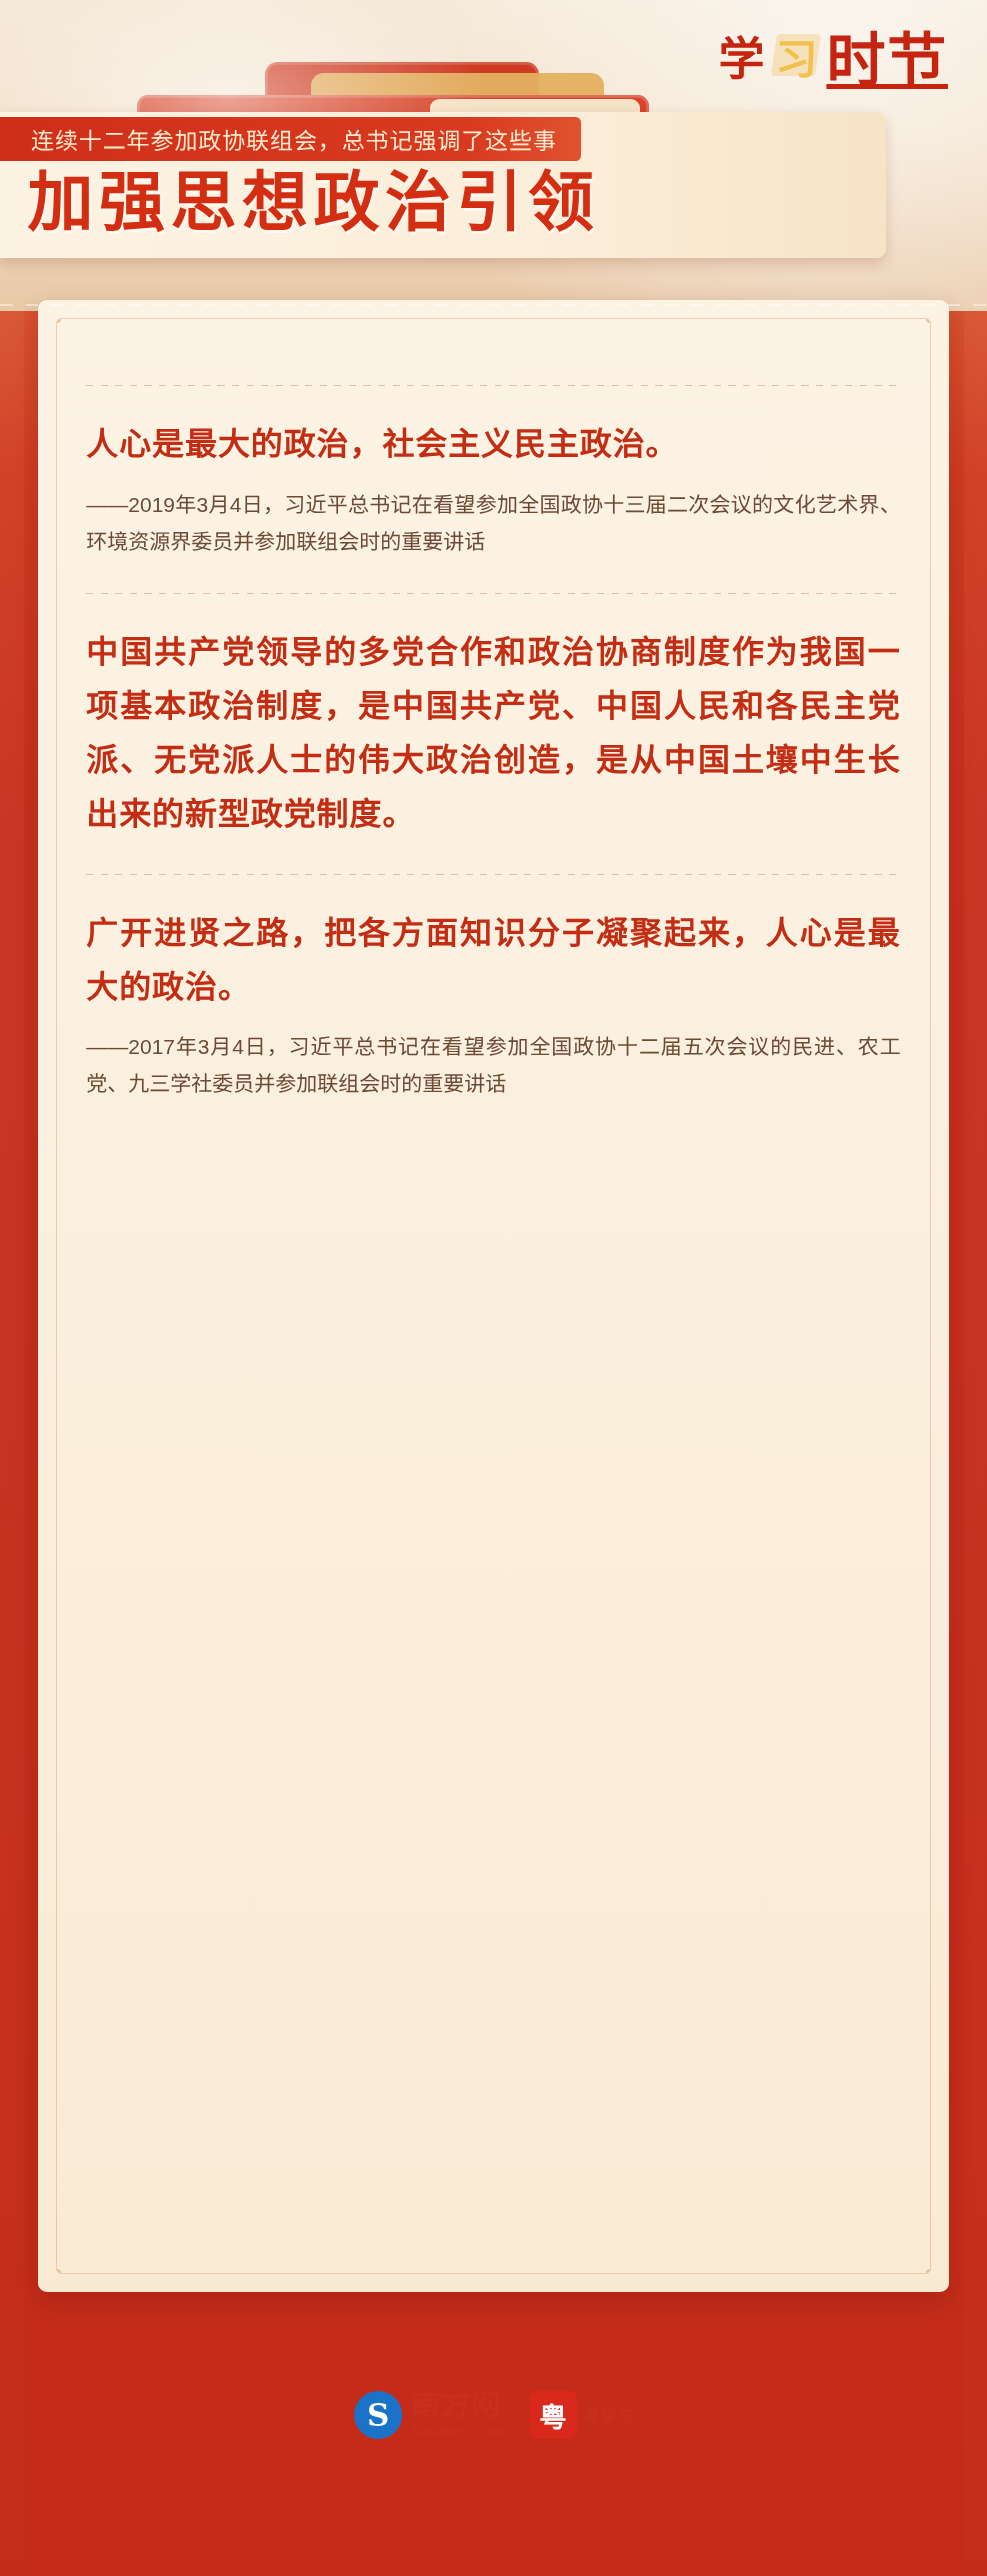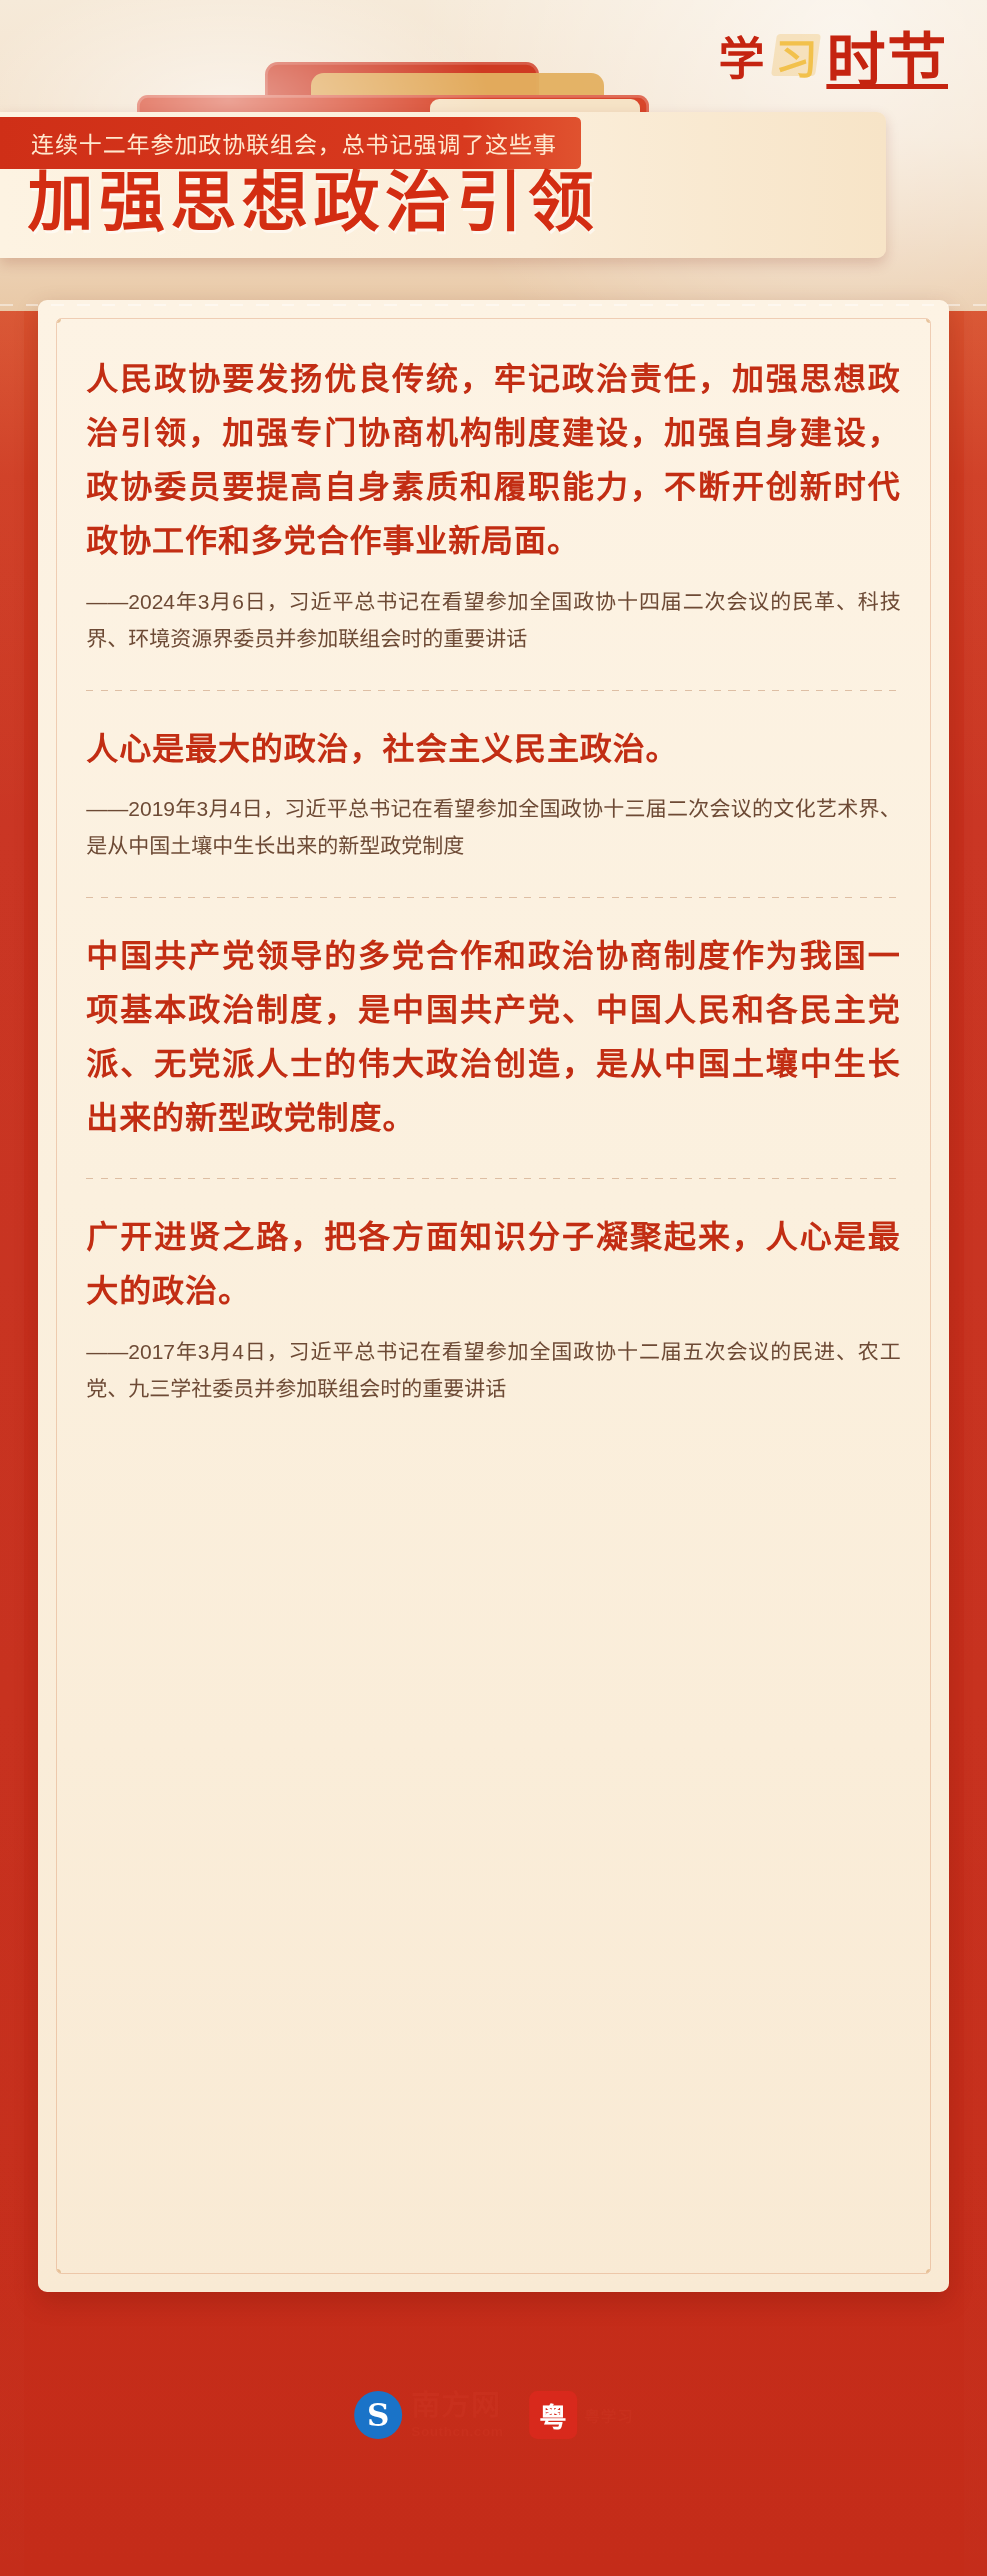--- a/index.html
+++ b/index.html
@@ -136,21 +136,21 @@
     left: 0; top: 112px;
     width: 886px; height: 146px;
     background: linear-gradient(90deg, #fdf3e2 0%, #fbeeda 60%, #f7e4c7 100%);
     border-radius: 0 9.1px 9.1px 0;
     box-shadow: 0 5.5px 12.8px rgba(120,30,10,.18);
     z-index: 4;
   }
   .title-kicker {
     position: absolute;
     left: 0; top: 117px;
-    height: 52px;
+    height: 44px;
     padding: 0 24px 0 31px;
     display: flex;
     align-items: center;
     background: linear-gradient(90deg, #cf2f17 0%, #d83a1f 80%, #e0522f 100%);
     color: #ffe9cf;
     font-size: 23px;
     letter-spacing: 0.9px;
     border-radius: 0 5.5px 5.5px 0;
     z-index: 5;
     white-space: nowrap;
@@ -332,30 +332,26 @@
   <div class="title-main">加强思想政治引领</div>
   <div class="dash-line"></div>
 
   <div class="content-card">
     <div class="content-inner">
       <span class="corner tl"></span>
       <span class="corner tr"></span>
       <span class="corner bl"></span>
       <span class="corner br"></span>
 
-      <div class="quote-block">
-        <div class="quote-text">人民政协要发扬优良传统，牢记政治责任，加强思想政治引领，加强专门协商机构制度建设，加强自身建设，政协委员要提高自身素质和履职能力，不断开创新时代政协工作和多党合作事业新局面。</div>
-        <div class="quote-source">——2024年3月6日，习近平总书记在看望参加全国政协十四届二次会议的民革、科技界、环境资源界委员并参加联组会时的重要讲话</div>
-      </div>
 
       <div class="divider"></div>
 
       <div class="quote-block">
         <div class="quote-text">人心是最大的政治，社会主义民主政治。</div>
-        <div class="quote-source">——2019年3月4日，习近平总书记在看望参加全国政协十三届二次会议的文化艺术界、是从中国土壤中生长出来的新型政党制度</div>
+        <div class="quote-source">——2019年3月4日，习近平总书记在看望参加全国政协十三届二次会议的文化艺术界、环境资源界委员并参加联组会时的重要讲话</div>
       </div>
 
       <div class="divider"></div>
 
       <div class="quote-block">
         <div class="quote-text">中国共产党领导的多党合作和政治协商制度作为我国一项基本政治制度，是中国共产党、中国人民和各民主党派、无党派人士的伟大政治创造，是从中国土壤中生长出来的新型政党制度。</div>
       </div>
 
       <div class="divider"></div>
 

